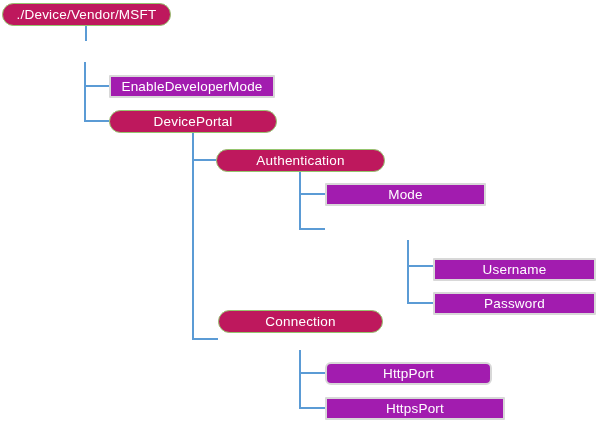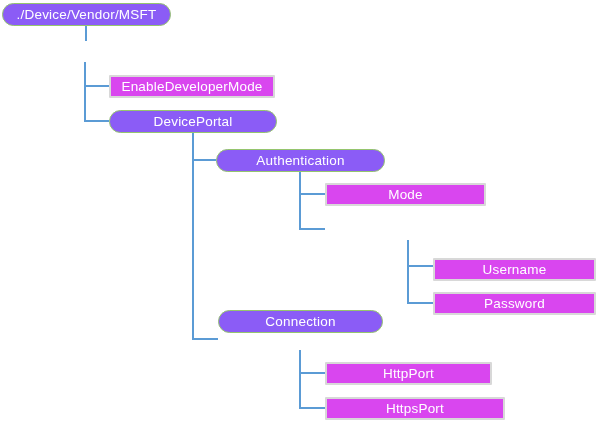--- a/index.html
+++ b/index.html
@@ -23,41 +23,41 @@
     display: flex;
     align-items: center;
     justify-content: center;
     color: #ffffff;
     font-size: 13.5px;
     letter-spacing: 0.2px;
     white-space: nowrap;
     z-index: 2;
   }
   .pill {
-    background: #8b5cf6;
+    background: #be185d;
     border: 1.5px solid #95C56E;
     border-radius: 11.5px;
   }
   .rect {
-    background: #d946ef;
+    background: #a21caf;
     border: 2px solid #D8D8D8;
     border-radius: 1px;
   }
   
   .n0  { left: 2px;   top: 3px;   width: 169px; }
   .n1  { left: 2px;   top: 40px;  width: 166px; }
   .n2  { left: 109px; top: 75px;  width: 166px; }
   .n3  { left: 109px; top: 110px; width: 168px; }
   .n4  { left: 216px; top: 149px; width: 169px; }
   .n5  { left: 325px; top: 183px; width: 161px; }
   .n6  { left: 325px; top: 218px; width: 167px; }
   .n7  { left: 433px; top: 258px; width: 163px; }
   .n8  { left: 433px; top: 292px; width: 163px; }
   .n9  { left: 218px; top: 310px; width: 165px; }
-  .n10 { left: 325px; top: 362px; width: 167px; }
+  .n10 { left: 325px; top: 362px; width: 167px; border-radius: 6px; }
   .n11 { left: 325px; top: 397px; width: 180px; }
   
   .conn {
     position: absolute;
     background: #5B9BD5;
     z-index: 1;
   }
   .v { width: 2px; }
   .h { height: 2px; }
   .c1  { left: 85px;  top: 25px;  height: 16px; }  

